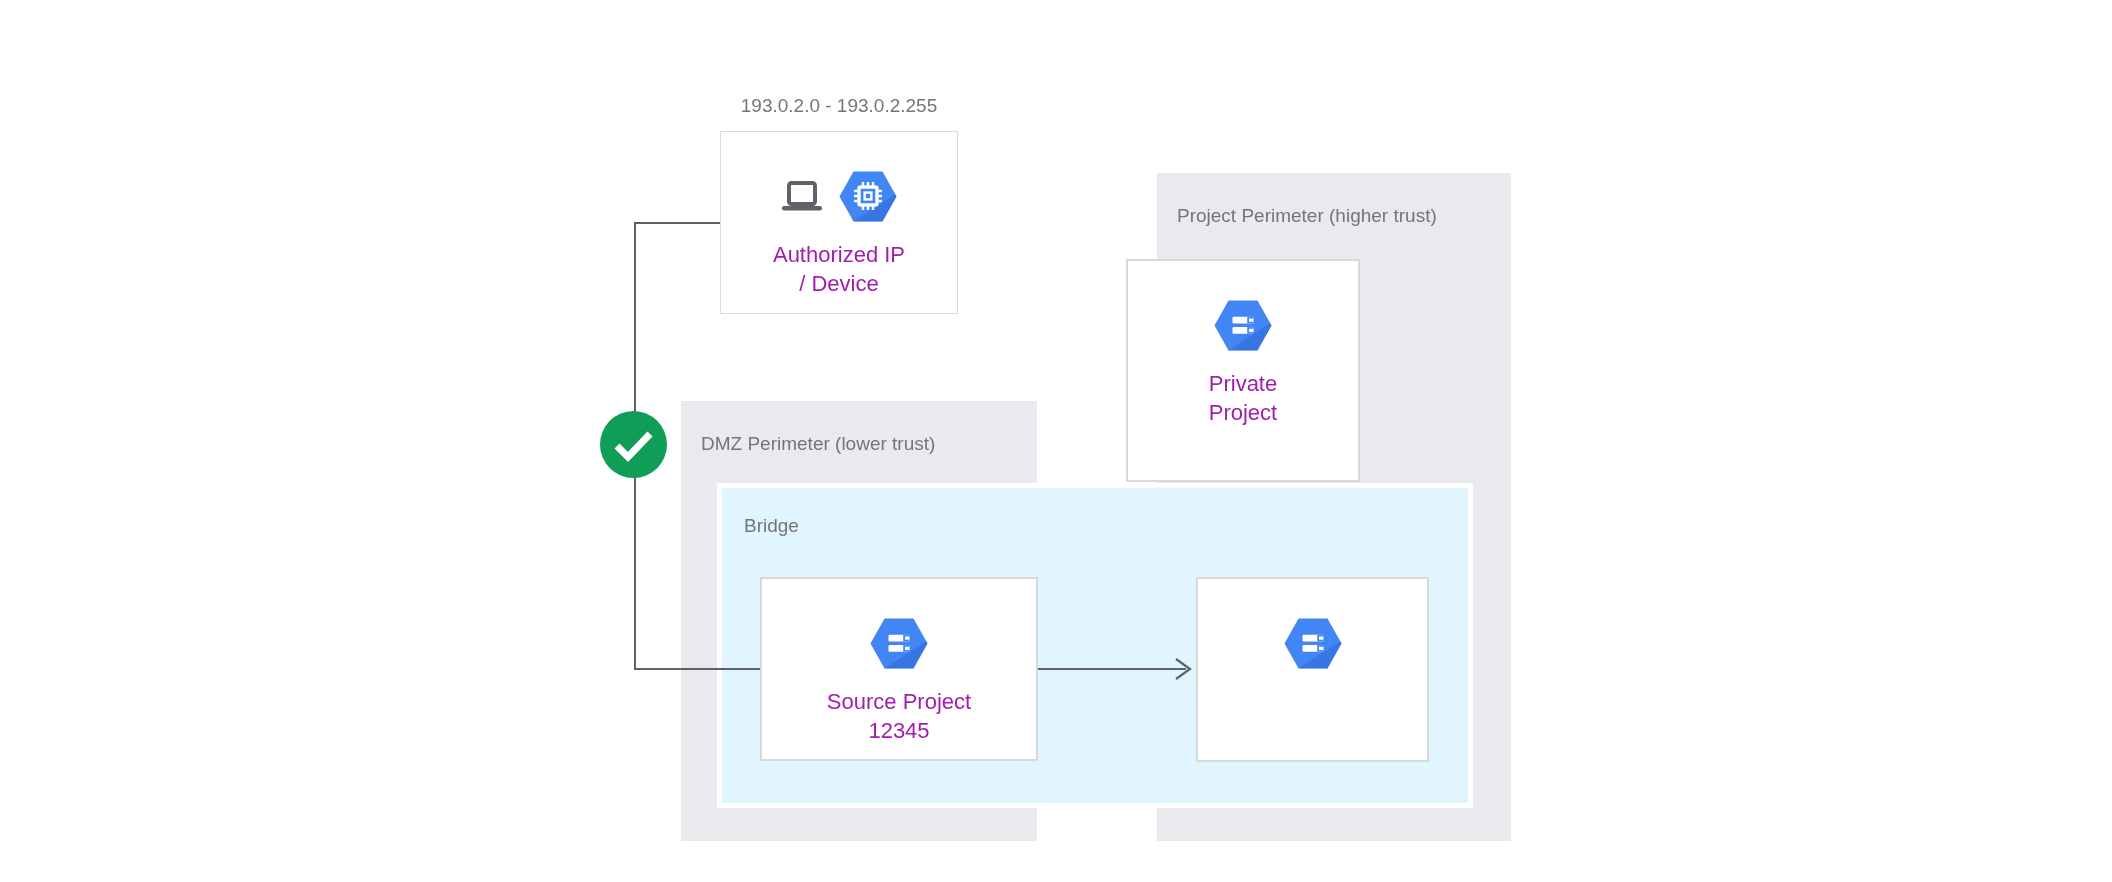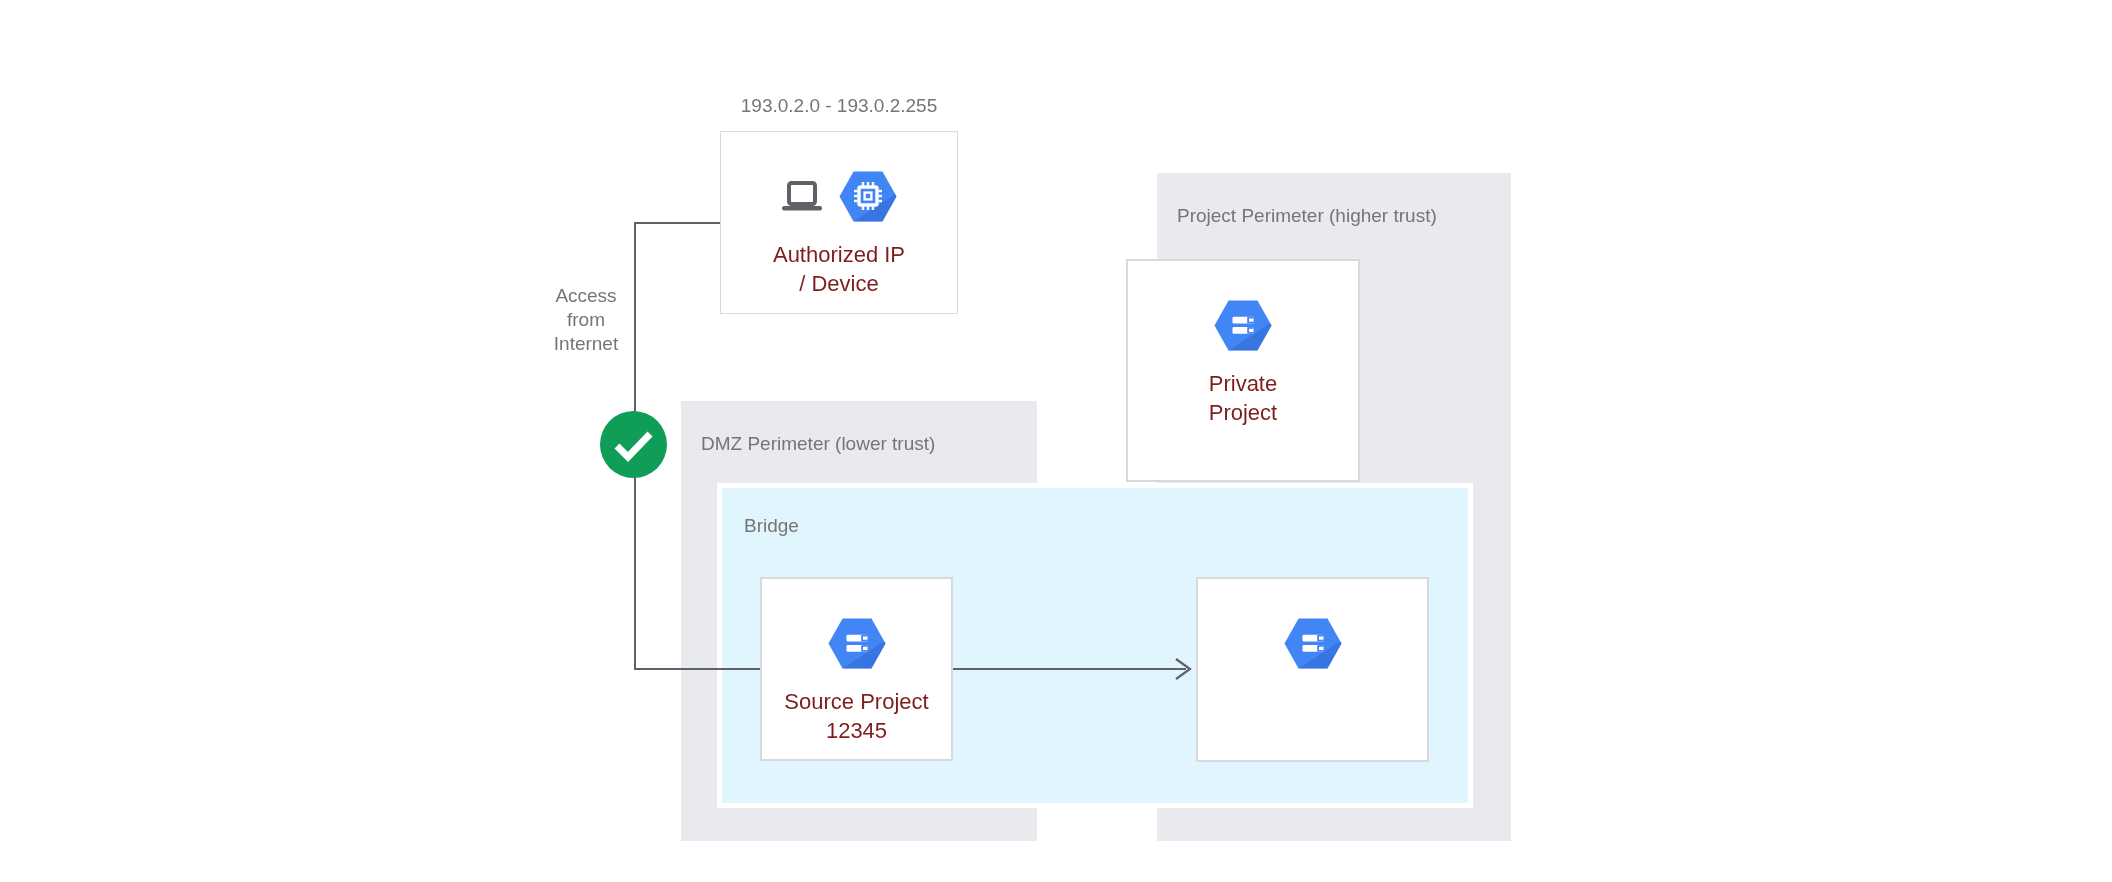--- a/index.html
+++ b/index.html
@@ -6,42 +6,42 @@
   .canvas{
     position:relative;
     width:2112px;height:882px;
     background:#ffffff;
     font-family:"Liberation Sans","DejaVu Sans",sans-serif;
     overflow:hidden;
     margin-top:22px;
   }
   
   .gray-label{color:#757575;font-size:19px;line-height:24px;}
-  .node-title{color:#7f1d1d;font-size:22px;line-height:29px;text-align:center;}
+  .node-title{color:#a21caf;font-size:22px;line-height:29px;text-align:center;}
   
   .perimeter{position:absolute;background:#E8EAED;z-index:10;}
   .perimeter-dmz{left:681px;top:379px;width:356px;height:440px;}
   .perimeter-private{left:1157px;top:151px;width:354px;height:668px;}
   .zone-label{position:absolute;left:20px;top:31px;white-space:nowrap;}
   .bridge{
     position:absolute;left:717px;top:461px;width:756px;height:325px;
     background:#E1F5FE;border:5px solid #ffffff;box-sizing:border-box;
     z-index:20;
   }
   .bridge .zone-label{left:22px;top:26px;text-align:center;}
   
   .line{position:absolute;background:#5F6368;z-index:30;}
   .line-top-h{left:634px;top:200px;width:87px;height:2px;}
   .line-v{left:634px;top:200px;width:2px;height:448px;}
   .line-bottom-h{left:634px;top:646px;width:552px;height:2px;}
   .arrowhead{position:absolute;left:1174px;top:635px;z-index:30;}
   
   .node{position:absolute;background:#ffffff;box-sizing:border-box;z-index:40;}
   .node-authorized{left:720px;top:109px;width:238px;height:183px;border:1px solid #D9DBDE;}
-  .node-source{left:760px;top:555px;width:193px;height:184px;border:2px solid #D7DADD;}
+  .node-source{left:760px;top:555px;width:278px;height:184px;border:2px solid #D7DADD;}
   .node-sink{left:1196px;top:555px;width:233px;height:185px;border:2px solid #D7DADD;}
   .node-private{left:1126px;top:237px;width:234px;height:223px;border:2px solid #D7DADD;}
   .icon-row{
     position:absolute;left:0;right:0;top:38px;
     display:flex;justify-content:center;align-items:center;gap:14px;
   }
   .node-label{position:absolute;left:0;right:0;top:108px;}
   
   .ip-range{position:absolute;left:720px;top:72px;width:238px;text-align:center;white-space:nowrap;}
   .access-label{position:absolute;left:520px;top:262px;width:132px;text-align:center;}
@@ -71,25 +71,20 @@
     <div class="zone-label gray-label">Bridge</div>
   </div>
 
   <div class="line line-top-h"></div>
   <div class="line line-v"></div>
   <div class="line line-bottom-h"></div>
   <svg class="arrowhead" width="20" height="24" viewBox="0 0 20 24">
     <polyline points="2,2 16,12 2,22" fill="none" stroke="#5F6368" stroke-width="2.2"></polyline>
   </svg>
 
-  <div class="access-label gray-label">
-    <div>Access</div>
-    <div>from</div>
-    <div>Internet</div>
-  </div>
 
   <div class="node node-authorized">
     <div class="icon-row">
       <svg width="44" height="34" viewBox="0 0 44 34">
         <rect x="9" y="3" width="26" height="21" rx="2.5" fill="none" stroke="#5F6368" stroke-width="4"></rect>
         <rect x="2" y="26" width="40" height="4.5" rx="2" fill="#5F6368"></rect>
       </svg>
       <svg width="60" height="53" viewBox="0 0 60 53">
         <defs>
             <clipPath id="hx1">

